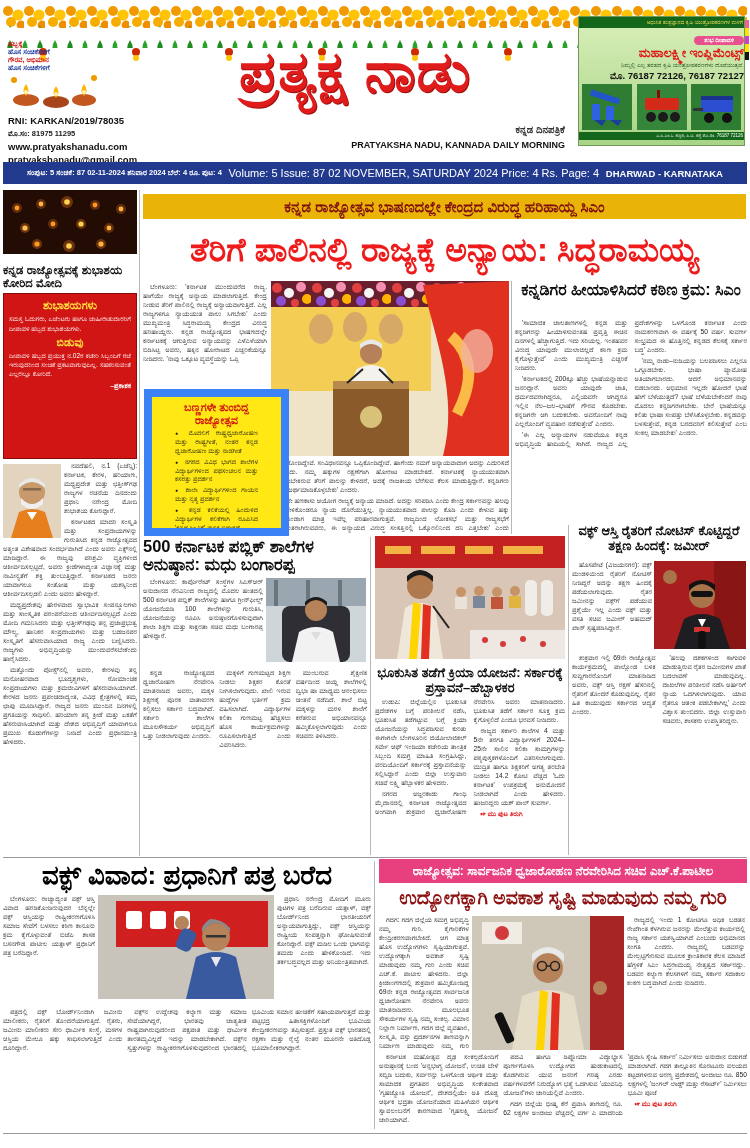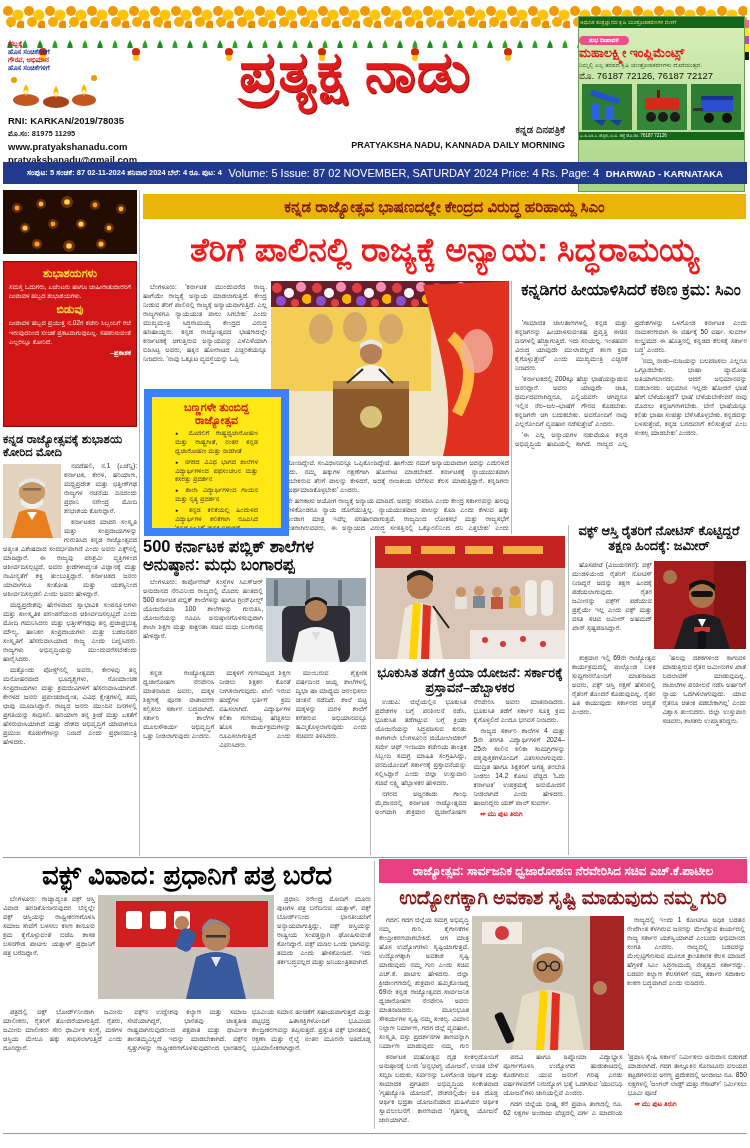--- a/index.html
+++ b/index.html
@@ -16,28 +16,28 @@
   #mast-left .tiny-red{font-size:7px;font-weight:bold;color:#d01414;}
   #mast-left .rni{font-size:9.5px;font-weight:bold;color:#111;margin-top:3px;}
   #mast-left .ph{font-size:7.5px;font-weight:bold;color:#222;margin-top:3px;}
   #mast-left .web{font-size:9.5px;font-weight:bold;color:#111;margin-top:2px;}
   #paper-title{left:140px;top:44px;width:430px;text-align:center;font-size:56px;line-height:1.0;
         font-weight:bold;color:#e01b1b;letter-spacing:1px;text-shadow:1px 1px 0 #9c0f0f;}
   #sub-kn{left:340px;top:124px;width:225px;text-align:right;font-size:10px;font-weight:bold;color:#333;}
   #sub-en{left:295px;top:140px;width:270px;text-align:right;font-size:9px;font-weight:bold;color:#111;}
 
   
-  #advert{left:578px;top:16px;width:167px;height:176px;background:linear-gradient(#d9efb9,#a8d487);
-        border:1px solid #6f9a55;box-sizing:border-box;text-align:left;}
+  #advert{left:578px;top:16px;width:167px;height:130px;background:linear-gradient(#d9efb9,#a8d487);
+        border:1px solid #6f9a55;box-sizing:border-box;text-align:right;}
   #advert .strip{background:#14661b;color:#ffe95e;font-size:5.5px;padding:2px 1px;}
   #advert .ribbon{display:inline-block;background:#e8508e;color:#fff;font-size:6px;font-weight:bold;
         padding:1px 10px;border-radius:6px;margin-top:2px;}
   #advert .name{color:#e01212;font-size:12.5px;font-weight:bold;line-height:1.1;margin-top:1px;}
   #advert .tag{font-size:6px;color:#184a18;margin-top:1px;}
-  #advert .aph{font-size:9.5px;font-weight:normal;color:#111;margin-top:1px;}
+  #advert .aph{font-size:9.5px;font-weight:bold;color:#111;margin-top:1px;}
   #advert .imgs{display:flex;justify-content:space-between;padding:2px 3px 0;}
   #advert .bstrip{background:#14661b;color:#fff;font-size:4.5px;padding:1.5px 1px;margin-top:2px;}
   #colorstrip{left:745px;top:20px;width:4px;}
   #colorstrip div{width:4px;height:8px;}
 
   
   #bluebar{left:3px;top:162px;width:744px;height:22px;background:#223a8e;color:#fff;
         display:flex;align-items:center;justify-content:space-between;box-sizing:border-box;padding:0 24px;}
   #bluebar .kn{font-size:7.5px;font-weight:bold;}
   #bluebar .en{font-size:11px;font-weight:normal;}
@@ -266,29 +266,29 @@
           <circle cx="106" cy="38" r="2.4" fill="#ffb340"></circle>
         <circle cx="34" cy="54" r="5" fill="#8a4312" opacity="0.7"></circle>
           <circle cx="34" cy="54" r="2.6" fill="#ff9a1e"></circle>
         <circle cx="66" cy="56" r="6" fill="#8a4312" opacity="0.7"></circle>
           <circle cx="66" cy="56" r="2.8" fill="#ffd34d"></circle>
         <circle cx="98" cy="54" r="5" fill="#8a4312" opacity="0.7"></circle>
           <circle cx="98" cy="54" r="2.6" fill="#ffb340"></circle>
       </g>
     </svg>
 
+    <div id="modi-head">ಕನ್ನಡ ರಾಜ್ಯೋತ್ಸವಕ್ಕೆ ಶುಭಾಶಯ ಕೋರಿದ ಮೋದಿ</div>
+
     <div id="greet">
       <div class="gh">ಶುಭಾಶಯಗಳು</div>
       <div class="gt">ಸಮಸ್ತ ಓದುಗರು, ಏಜೆಂಟರು ಹಾಗೂ ಜಾಹೀರಾತುದಾರರಿಗೆ ದೀಪಾವಳಿ ಹಬ್ಬದ ಶುಭಾಶಯಗಳು.</div>
       <div class="gh">ಬಿಡುವು</div>
       <div class="gt">ದೀಪಾವಳಿ ಹಬ್ಬದ ಪ್ರಯುಕ್ತ ನ.02ರ ಕಚೇರಿ ಸಿಬ್ಬಂದಿಗೆ ರಜೆ ಇರುವುದರಿಂದ ಸಂಚಿಕೆ ಪ್ರಕಟವಾಗುವುದಿಲ್ಲ. ಸಹಕರಿಸುವಂತೆ ಎಲ್ಲರಲ್ಲೂ ಕೋರಿದೆ.</div>
       <div class="gs">–ಪ್ರಕಾಶಕ</div>
     </div>
-
-    <div id="modi-head">ಕನ್ನಡ ರಾಜ್ಯೋತ್ಸವಕ್ಕೆ ಶುಭಾಶಯ ಕೋರಿದ ಮೋದಿ</div>
     <div id="modi-body" class="bt">
       <svg id="modi-photo" width="58" height="74" viewBox="0 0 58 74">
         <rect width="58" height="74" fill="#e8e0d2"></rect>
         <rect width="58" height="74" fill="#d9c2a0" opacity="0.4"></rect>
         <circle cx="29" cy="28" r="13" fill="#c89a6b"></circle>
         <path d="M16 24 Q29 12 42 24 L42 20 Q29 8 16 20 Z" fill="#e8e8e8"></path>
         <path d="M18 34 Q29 46 40 34 L40 40 Q29 50 18 40 Z" fill="#efefef"></path>
         <path d="M8 74 L16 48 Q29 42 42 48 L50 74 Z" fill="#e87f1e"></path>
         <path d="M24 48 L29 56 L34 48 Z" fill="#fff"></path>
         <rect x="20" y="24" width="18" height="2.5" fill="#5a4a3a" opacity="0.6"></rect>

